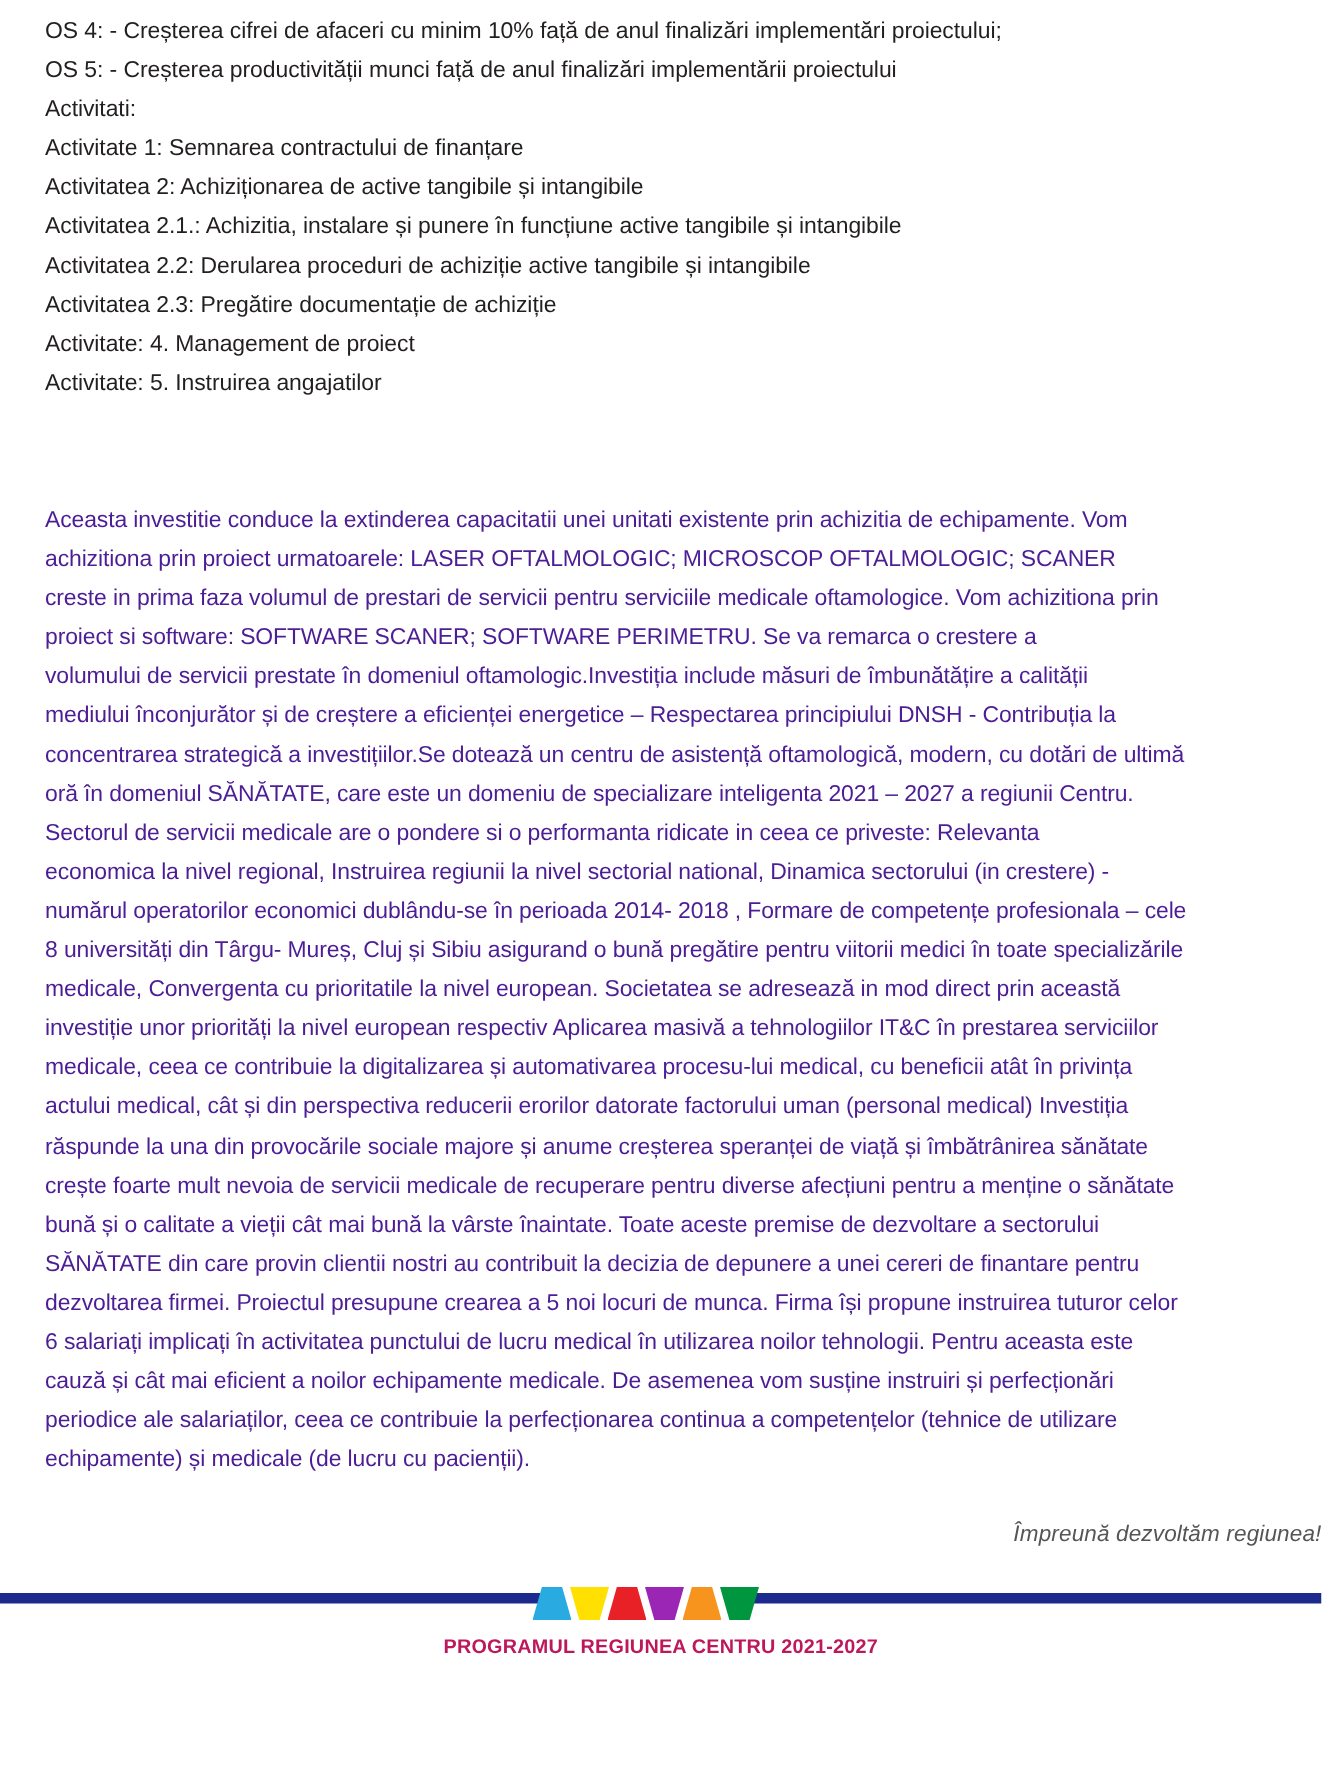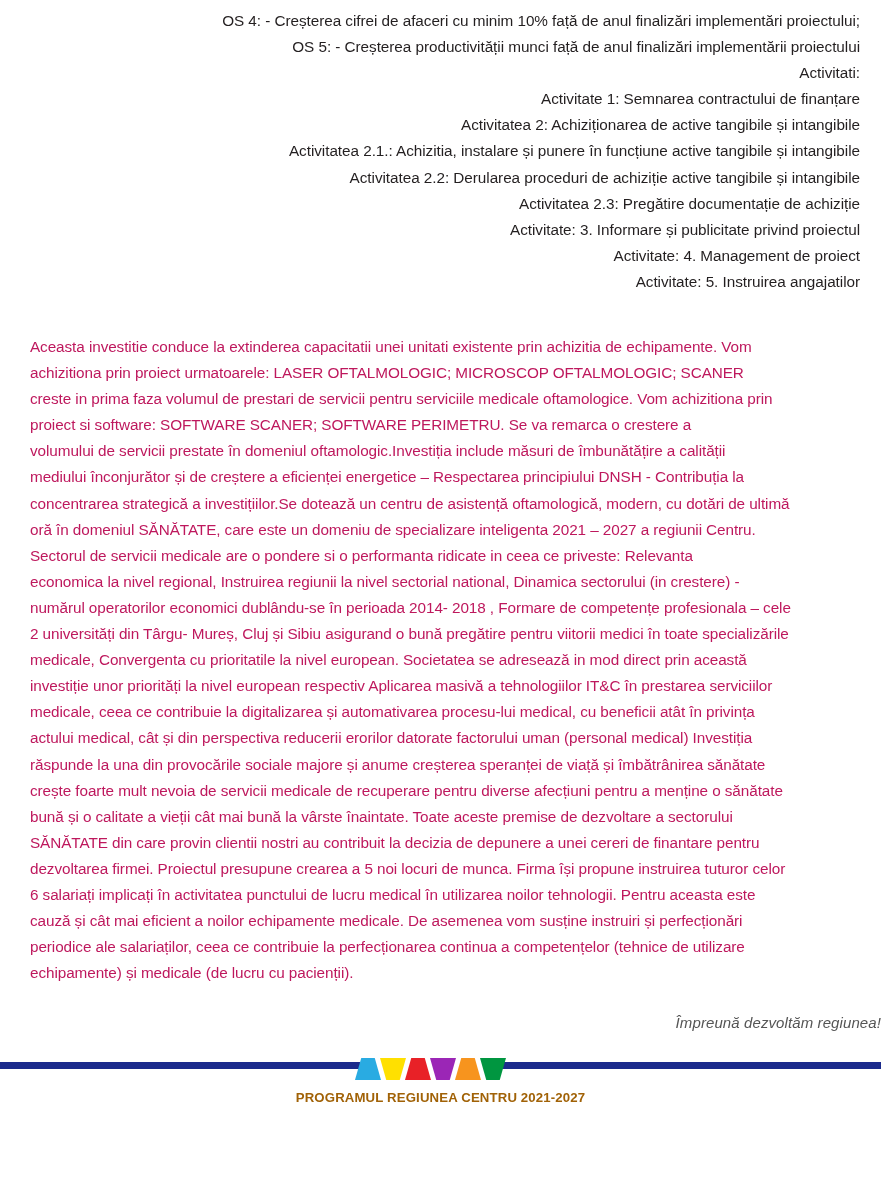--- a/index.html
+++ b/index.html
@@ -29,34 +29,33 @@
     left: 30px;
     top: 8px;
     width: 830px;
   }
   .obj-line {
     font-size: 15.3px;
     line-height: 26.1px;
     color: #231f20;
     white-space: nowrap;
     letter-spacing: -0.05px;
-    text-align: right;
   }
 
   
   .body-block {
     position: absolute;
     left: 30px;
     top: 334px;
     width: 849px;
   }
   .body-line {
     font-size: 15.3px;
     line-height: 26.1px;
-    color: #be185d;
+    color: #4c1d95;
     white-space: nowrap;
     letter-spacing: -0.08px;
   }
 
   
   .footer {
     position: absolute;
     left: 0;
     top: 1004px;
     width: 881px;
@@ -114,56 +113,55 @@
   }
 
   .footer-label {
     position: absolute;
     left: 0;
     top: 86px;
     width: 881px;
     text-align: center;
     font-size: 13.2px;
     font-weight: bold;
-    color: #a16207;
+    color: #be185d;
     letter-spacing: 0.15px;
   }
 </style>
 </head>
 <body>
 
 <div class="page">
 
   <div class="obj-block">
     <div class="obj-line">OS 4: - Creșterea cifrei de afaceri cu minim 10% față de anul finalizări implementări proiectului;</div>
     <div class="obj-line">OS 5: - Creșterea productivității munci față de anul finalizări implementării proiectului</div>
     <div class="obj-line">Activitati:</div>
     <div class="obj-line">Activitate 1: Semnarea contractului de finanțare</div>
     <div class="obj-line">Activitatea 2: Achiziționarea de active tangibile și intangibile</div>
     <div class="obj-line">Activitatea 2.1.: Achizitia, instalare și punere în funcțiune active tangibile și intangibile</div>
     <div class="obj-line">Activitatea 2.2: Derularea proceduri de achiziție active tangibile și intangibile</div>
     <div class="obj-line">Activitatea 2.3: Pregătire documentație de achiziție</div>
-    <div class="obj-line">Activitate: 3. Informare și publicitate privind proiectul</div>
     <div class="obj-line">Activitate: 4. Management de proiect</div>
     <div class="obj-line">Activitate: 5. Instruirea angajatilor</div>
   </div>
 
   <div class="body-block">
     <div class="body-line">Aceasta investitie conduce la extinderea capacitatii unei unitati existente prin achizitia de echipamente. Vom</div>
     <div class="body-line">achizitiona prin proiect urmatoarele: LASER OFTALMOLOGIC; MICROSCOP OFTALMOLOGIC; SCANER</div>
     <div class="body-line">creste in prima faza volumul de prestari de servicii pentru serviciile medicale oftamologice. Vom achizitiona prin</div>
     <div class="body-line">proiect si software: SOFTWARE SCANER; SOFTWARE PERIMETRU. Se va remarca o crestere a</div>
     <div class="body-line">volumului de servicii prestate în domeniul oftamologic.Investiția include măsuri de îmbunătățire a calității</div>
     <div class="body-line">mediului înconjurător și de creștere a eficienței energetice – Respectarea principiului DNSH - Contribuția la</div>
     <div class="body-line">concentrarea strategică a investițiilor.Se dotează un centru de asistență oftamologică, modern, cu dotări de ultimă</div>
     <div class="body-line">oră în domeniul SĂNĂTATE, care este un domeniu de specializare inteligenta 2021 – 2027 a regiunii Centru.</div>
     <div class="body-line">Sectorul de servicii medicale are o pondere si o performanta ridicate in ceea ce priveste: Relevanta</div>
     <div class="body-line">economica la nivel regional, Instruirea regiunii la nivel sectorial national, Dinamica sectorului (in crestere) -</div>
     <div class="body-line">numărul operatorilor economici dublându-se în perioada 2014- 2018 , Formare de competențe profesionala – cele</div>
-    <div class="body-line">2 universități din Târgu- Mureș, Cluj și Sibiu asigurand o bună pregătire pentru viitorii medici în toate specializările</div>
+    <div class="body-line">8 universități din Târgu- Mureș, Cluj și Sibiu asigurand o bună pregătire pentru viitorii medici în toate specializările</div>
     <div class="body-line">medicale, Convergenta cu prioritatile la nivel european. Societatea se adresează in mod direct prin această</div>
     <div class="body-line">investiție unor priorități la nivel european respectiv Aplicarea masivă a tehnologiilor IT&amp;C în prestarea serviciilor</div>
     <div class="body-line">medicale, ceea ce contribuie la digitalizarea și automativarea procesu-lui medical, cu beneficii atât în privința</div>
     <div class="body-line">actului medical, cât și din perspectiva reducerii erorilor datorate factorului uman (personal medical) Investiția</div>
     <div class="body-line">răspunde la una din provocările sociale majore și anume creșterea speranței de viață și îmbătrânirea sănătate</div>
     <div class="body-line">crește foarte mult nevoia de servicii medicale de recuperare pentru diverse afecțiuni pentru a menține o sănătate</div>
     <div class="body-line">bună și o calitate a vieții cât mai bună la vârste înaintate. Toate aceste premise de dezvoltare a sectorului</div>
     <div class="body-line">SĂNĂTATE din care provin clientii nostri au contribuit la decizia de depunere a unei cereri de finantare pentru</div>
     <div class="body-line">dezvoltarea firmei. Proiectul presupune crearea a 5 noi locuri de munca. Firma își propune instruirea tuturor celor</div>
     <div class="body-line">6 salariați implicați în activitatea punctului de lucru medical în utilizarea noilor tehnologii. Pentru aceasta este</div>

